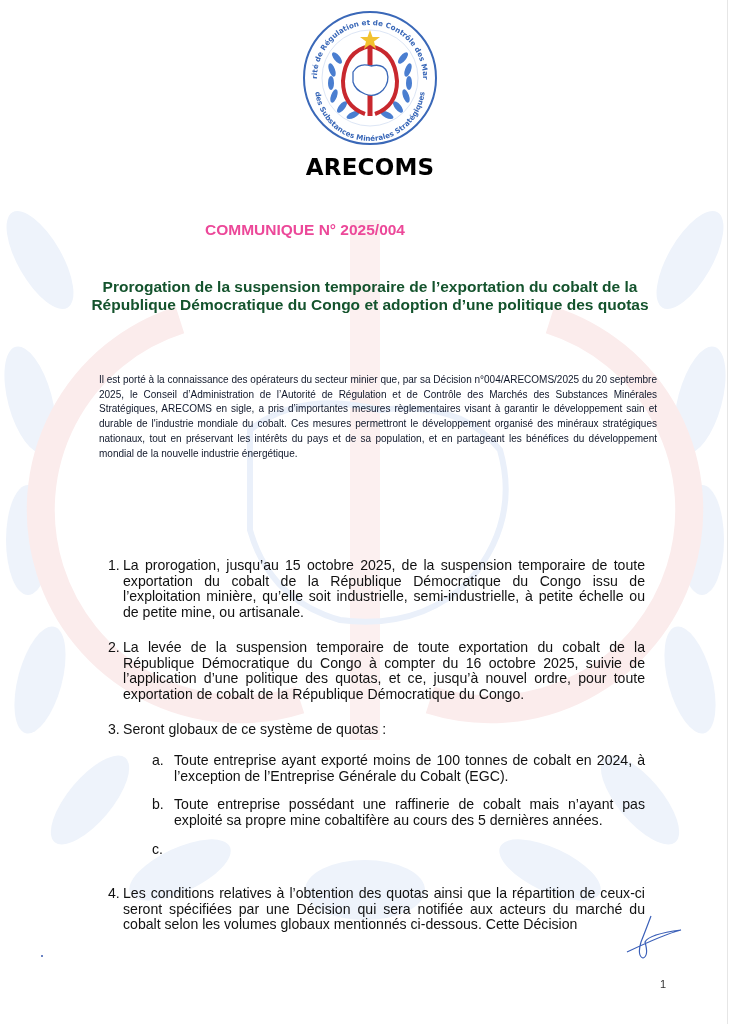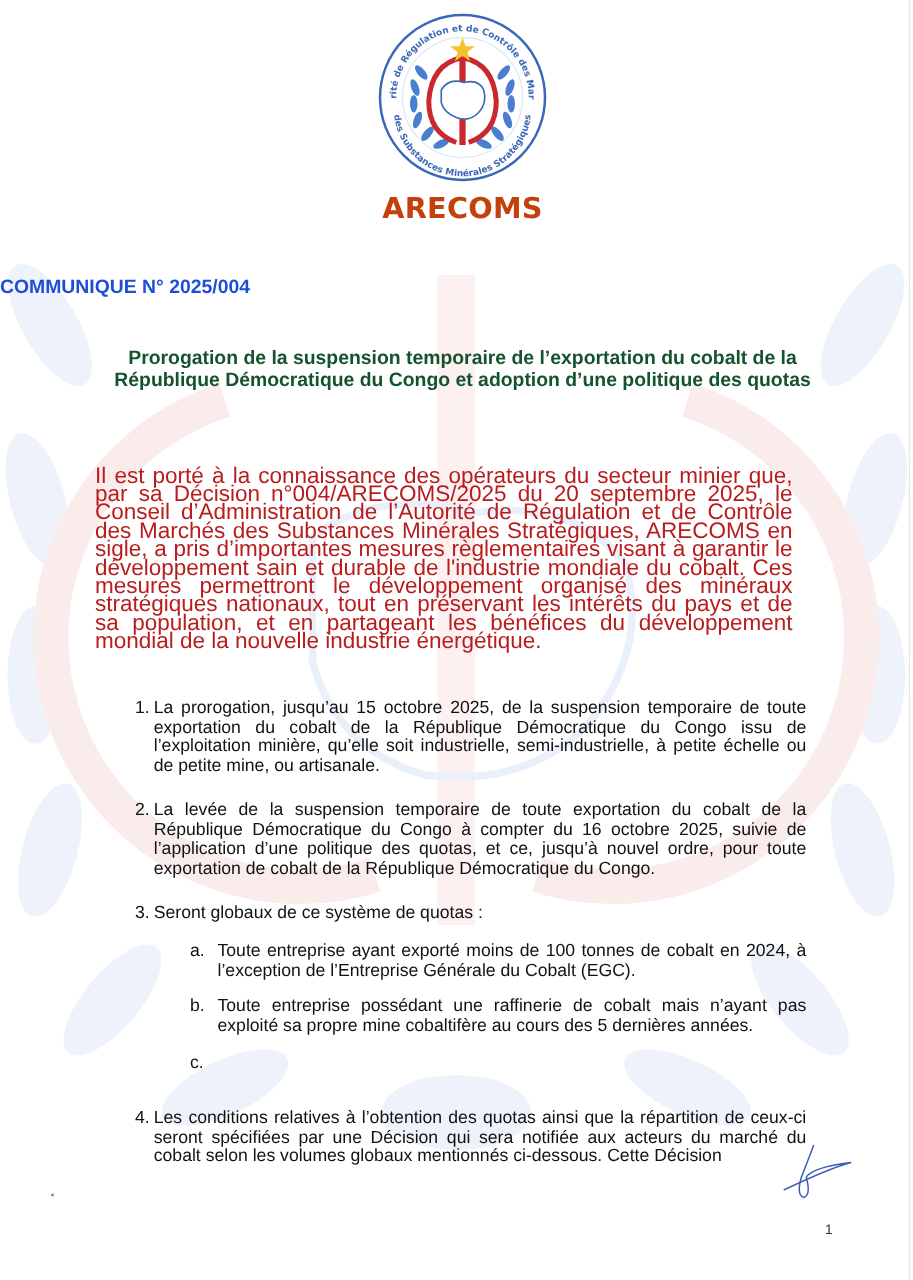--- a/index.html
+++ b/index.html
@@ -5,26 +5,26 @@
     * { margin: 0; padding: 0; box-sizing: border-box; }
     html, body { width: 730px; height: 1024px; background: #ffffff; overflow: hidden; }
     body { font-family: "Liberation Sans", sans-serif; color: #111; position: relative; }
     .page { position: absolute; left: 0; top: 0; width: 728px; height: 1024px; background: #fff; border-right: 1px solid #e6e6e6; overflow: hidden; }
 
     
     .watermark { position: absolute; left: 0; top: 200px; width: 730px; height: 720px; pointer-events: none; }
 
     
     .logo { position: absolute; left: 295px; top: 6px; width: 150px; height: 182px; }
-    .logo-text { position: absolute; left: 0; top: 148px; width: 150px; text-align: center; font-family: "DejaVu Sans", sans-serif; font-weight: bold; font-size: 23px; color: #c2410c; letter-spacing: 0.2px; }
+    .logo-text { position: absolute; left: 0; top: 148px; width: 150px; text-align: center; font-family: "DejaVu Sans", sans-serif; font-weight: bold; font-size: 23px; color: #000000; letter-spacing: 0.2px; }
 
-    .title { position: absolute; left: 0; top: 221px; width: 610px; font-weight: bold; font-size: 15.5px; color: #1d4ed8; }
+    .title { position: absolute; left: 0; top: 221px; width: 610px; text-align: center; font-weight: bold; font-size: 15.5px; color: #ec4899; }
     .subtitle { position: absolute; left: 80px; top: 278px; width: 580px; text-align: center; font-weight: bold; font-size: 15.5px; line-height: 17.5px; color: #14532d; }
 
-    .body-text { position: absolute; left: 76px; width: 558px; font-size: 18px; line-height: 14.7px; text-align: justify; color: #b91c1c; }
+    .body-text { position: absolute; left: 99px; width: 558px; font-size: 10px; line-height: 14.7px; text-align: justify; color: #0f172a; }
     .intro { top: 373px; }
     .lead { top: 517px; }
 
     .list-item { position: absolute; left: 87px; width: 558px; font-size: 14.1px; line-height: 15.7px; text-align: justify; color: #111; }
     .list-item .num { position: absolute; left: 21px; top: 0; }
     .list-item .txt { display: block; margin-left: 36px; }
     .item1 { top: 558px; }
     .item2 { top: 640px; }
     .item3 { top: 722px; }
 

